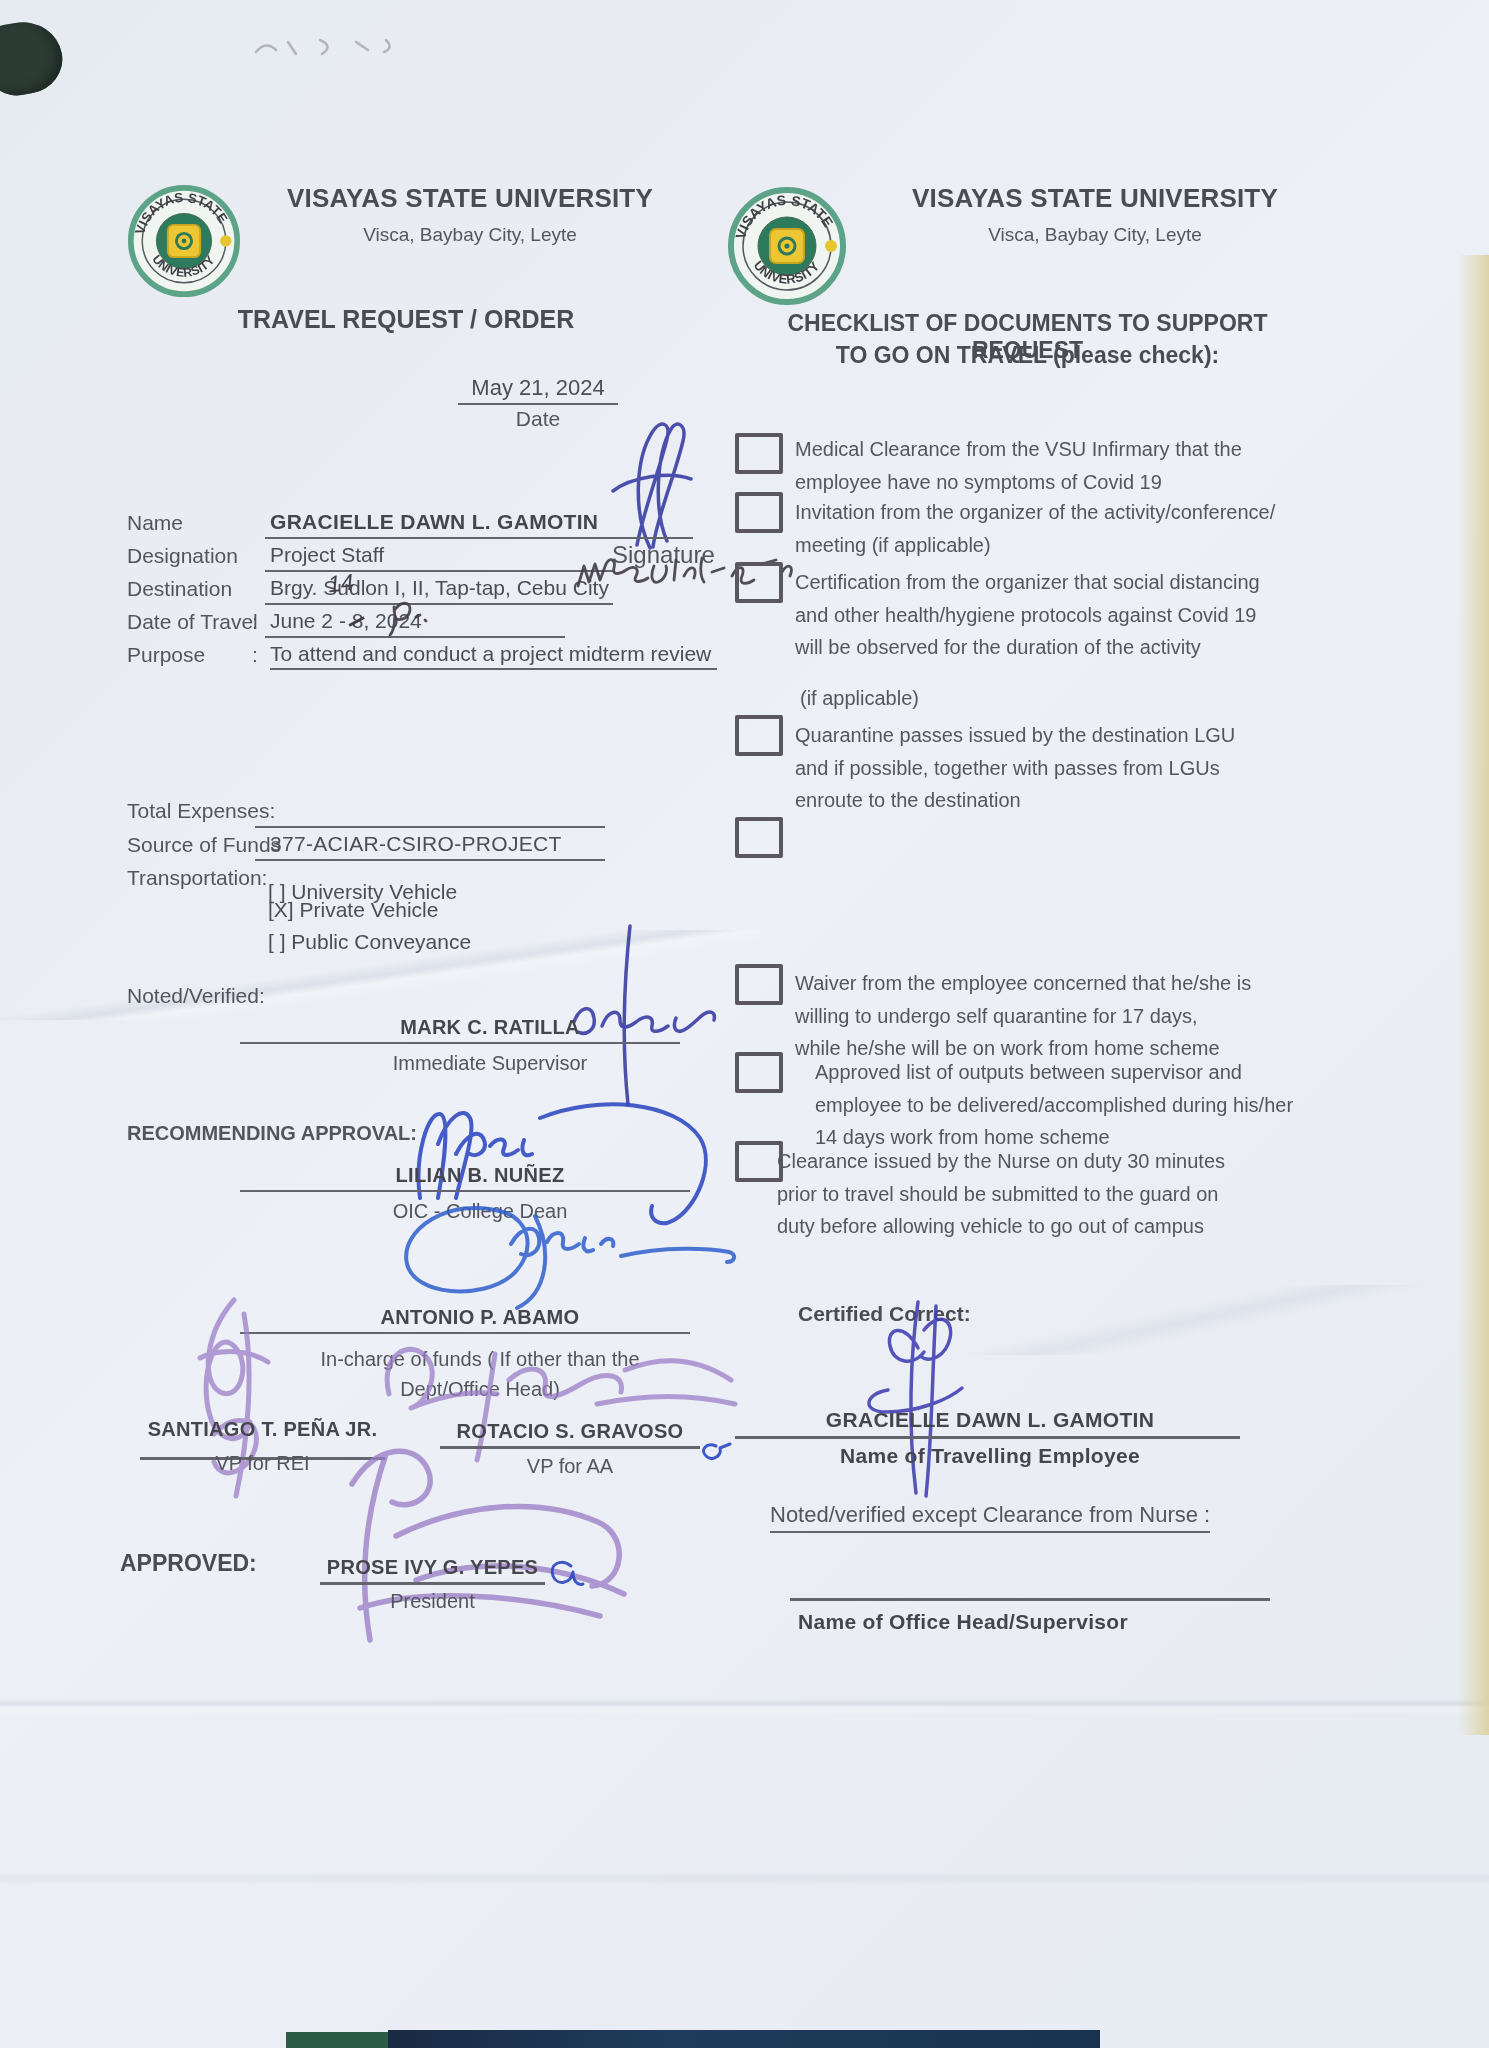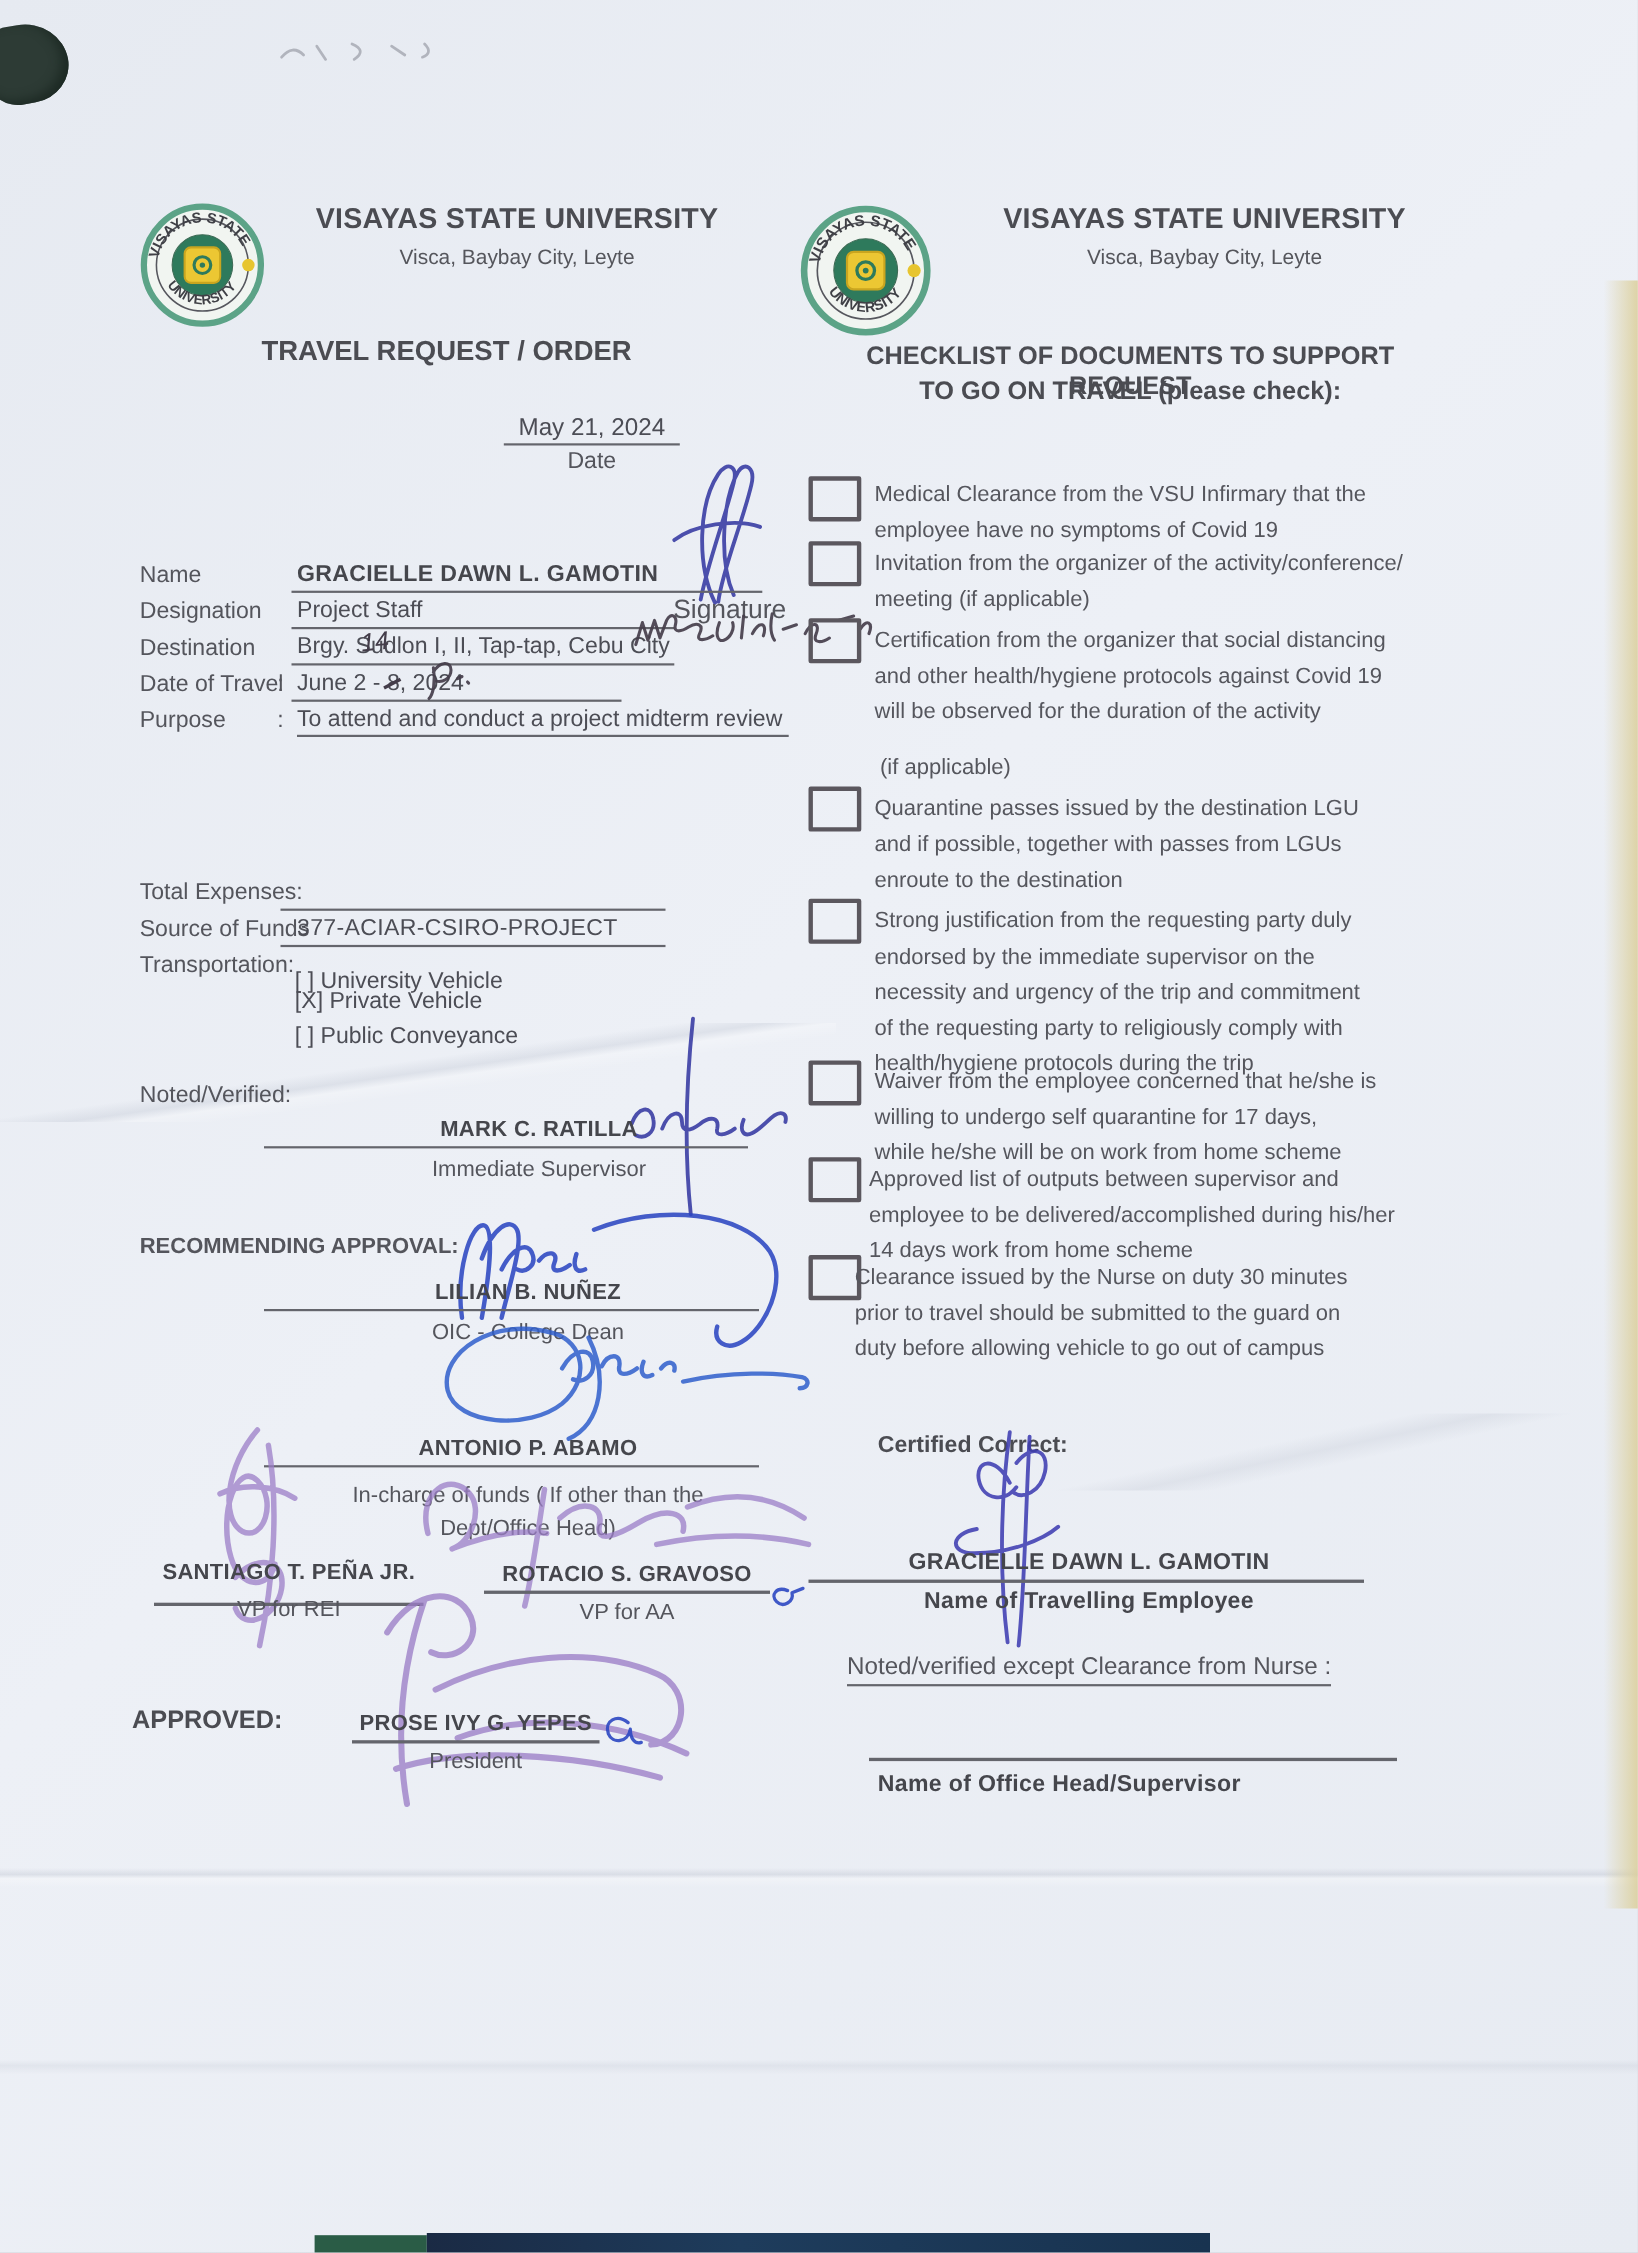--- a/index.html
+++ b/index.html
@@ -192,33 +192,28 @@
 and other health/hygiene protocols against Covid 19
 will be observed for the duration of the activity</div>
   <div class="abs chk-text" style="left:800px;top:682px;">(if applicable)</div>
 
   <div class="abs chk-box" style="left:735px;top:715px;"></div>
   <div class="abs chk-text pre" style="left:795px;top:719px;width:540px;">Quarantine passes issued by the destination LGU
 and if possible, together with passes from LGUs
 enroute to the destination</div>
 
   <div class="abs chk-box" style="left:735px;top:817px;"></div>
-  <div class="abs chk-text pre" style="left:795px;top:821px;width:540px;">Strong justification from the requesting party duly
-endorsed by the immediate supervisor on the
-necessity and urgency of the trip and commitment
-of the requesting party to religiously comply with
-health/hygiene protocols during the trip</div>
 
   <div class="abs chk-box" style="left:735px;top:964px;"></div>
   <div class="abs chk-text pre" style="left:795px;top:967px;width:540px;">Waiver from the employee concerned that he/she is
 willing to undergo self quarantine for 17 days,
 while he/she will be on work from home scheme</div>
 
   <div class="abs chk-box" style="left:735px;top:1052px;"></div>
-  <div class="abs chk-text pre" style="left:790px;top:1056px;width:545px;">Approved list of outputs between supervisor and
+  <div class="abs chk-text pre" style="left:815px;top:1056px;width:545px;">Approved list of outputs between supervisor and
 employee to be delivered/accomplished during his/her
 14 days work from home scheme</div>
 
   <div class="abs chk-box" style="left:735px;top:1141px;"></div>
   <div class="abs chk-text pre" style="left:777px;top:1145px;width:540px;">Clearance issued by the Nurse on duty 30 minutes
 prior to travel should be submitted to the guard on
 duty before allowing vehicle to go out of campus</div>
 
   <div class="abs" style="left:798px;top:1302px;font-size:21px;font-weight:bold;color:#4b4c52;">Certified Correct:</div>
   <svg class="abs sig" style="left:852px;top:1288px;" width="136" height="216" viewBox="0 0 136 216">

